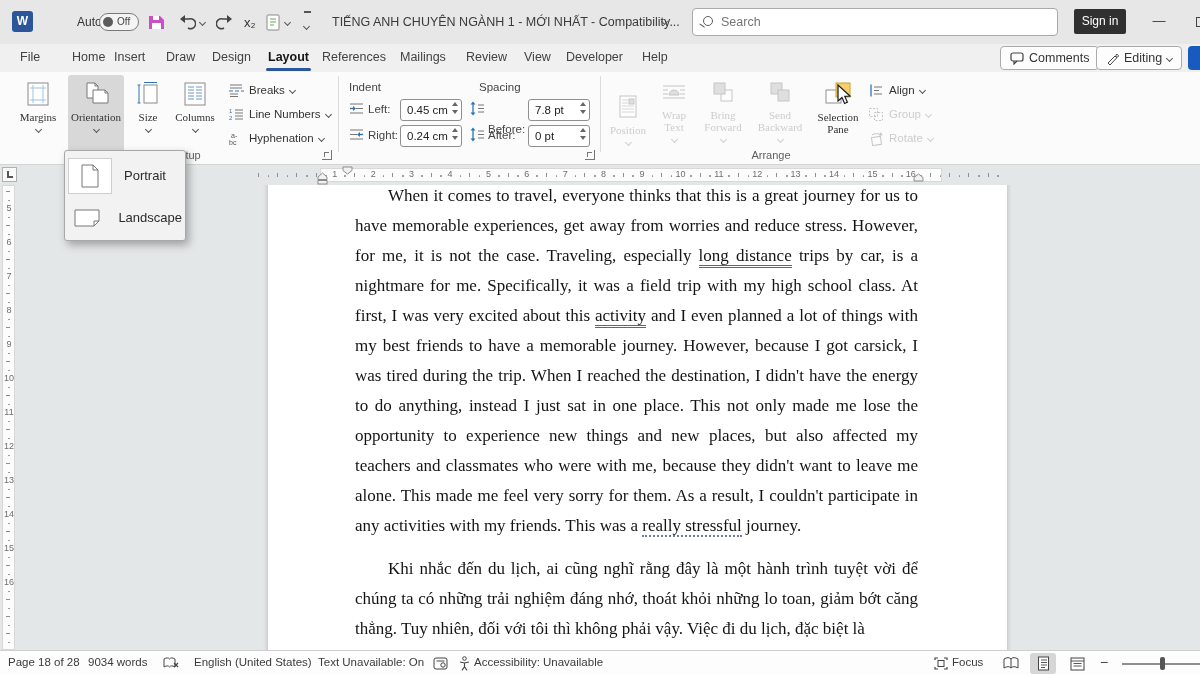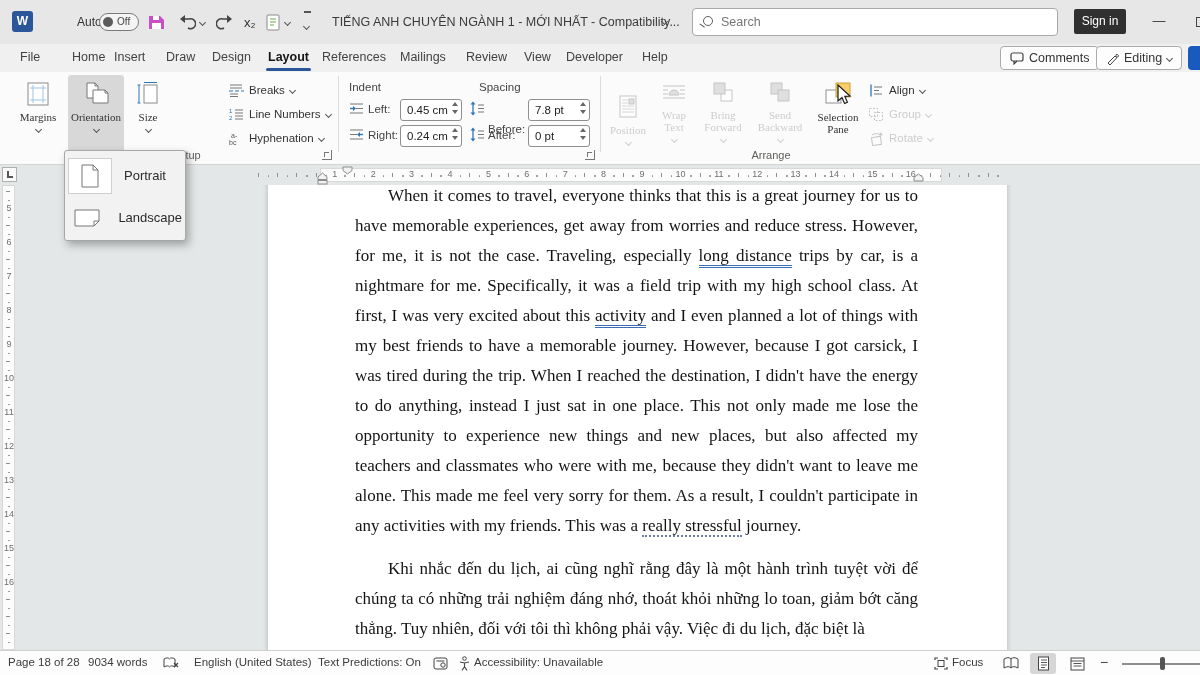--- a/index.html
+++ b/index.html
@@ -203,20 +203,28 @@
       <span class="blabel">Orientation</span>
       <span class="chev"></span>
     </div>
     <div class="bigbtn" style="left:130px; width:36px;">
       <svg width="26" height="26" viewBox="0 0 26 26">
           <rect x="9" y="4" width="13" height="18" fill="#fff" stroke="#8a8a8a"></rect>
           <path d="M4 4 v18 M2.5 4 h3 M2.5 22 h3" stroke="#2e75b6"></path>
           <path d="M9 1.5 h13" stroke="#2e75b6"></path>
         </svg>
       <span class="blabel">Size</span>
+      <span class="chev"></span>
+    </div>
+    <div class="bigbtn" style="left:170px; width:50px;">
+      <svg width="26" height="26" viewBox="0 0 26 26">
+          <rect x="3" y="2" width="20" height="22" fill="#fff" stroke="#8a8a8a"></rect>
+          <path d="M6 6h6 M6 9h6 M6 12h6 M6 15h6 M6 18h6 M14 6h6 M14 9h6 M14 12h6 M14 15h6 M14 18h6" stroke="#6a97c4" stroke-width="1"></path>
+        </svg>
+      <span class="blabel">Columns</span>
       <span class="chev"></span>
     </div>
     <div class="smallbtn" style="left:228px; top:8px;">
       <svg width="16" height="14" viewBox="0 0 16 14">
           <path d="M2 2h12 M2 5h12 M2 11h8 M2 13.5h8" stroke="#777"></path>
           <path d="M1 8 h4 M7 8 h4 M13 8 h3" stroke="#2e75b6"></path>
         </svg>
       <span>Breaks</span>
       <span class="chev"></span>
     </div>
@@ -558,21 +566,21 @@
   </svg>
 
   <div class="statusbar">
     <span class="sitem" style="left:8px">Page 18 of 28</span>
     <span class="sitem" style="left:88px">9034 words</span>
     <svg class="sitem" style="left:163px; top:6px;" width="16" height="13" viewBox="0 0 16 13">
         <path d="M1 2 c2.5-1.5 4.5-1.5 5.5 0 c1-1.5 3-1.5 5.5 0 v8 c-2.5-1.5-4.5-1.5-5.5 0 c-1-1.5-3-1.5-5.5 0z" fill="none" stroke="#444"></path>
         <path d="M11 6 l4 4 M15 6 l-4 4" stroke="#444" stroke-width="1.2"></path>
       </svg>
     <span class="sitem" style="left:194px">English (United States)</span>
-    <span class="sitem" style="left:318px">Text Predictions: On</span>
+    <span class="sitem" style="left:318px">Text Unavailable: On</span>
     <svg class="sitem" style="left:433px; top:6px;" width="15" height="13" viewBox="0 0 15 13">
         <rect x="1" y="1" width="13" height="11" rx="2" fill="none" stroke="#444"></rect>
         <circle cx="10" cy="8" r="2.2" fill="none" stroke="#444"></circle>
         <path d="M3.5 4 h8" stroke="#444"></path>
       </svg>
     <svg class="sitem" style="left:458px; top:5px;" width="13" height="15" viewBox="0 0 13 15">
         <circle cx="6.5" cy="2.5" r="1.8" fill="none" stroke="#444"></circle>
         <path d="M2 6 l4.5 1 4.5 -1 M6.5 6.8 v4 M6.5 10.8 l-2.5 3.6 M6.5 10.8 l2.5 3.6" fill="none" stroke="#444" stroke-width="1.1"></path>
       </svg>
     <span class="sitem" style="left:474px">Accessibility: Unavailable</span>

